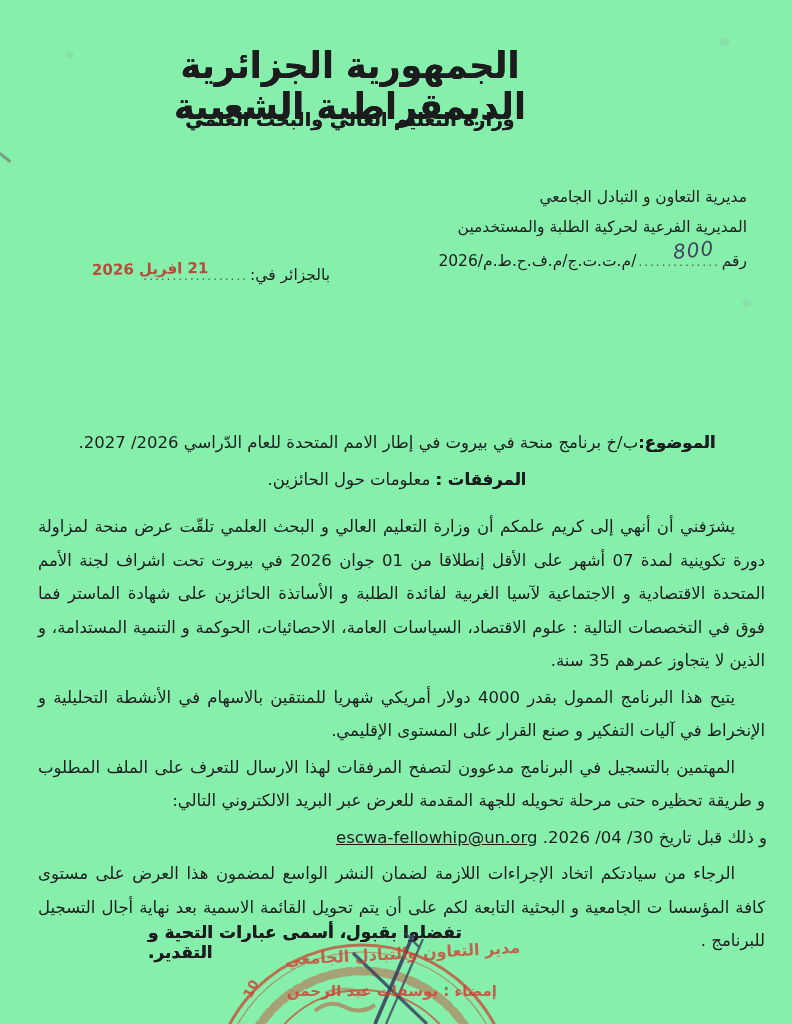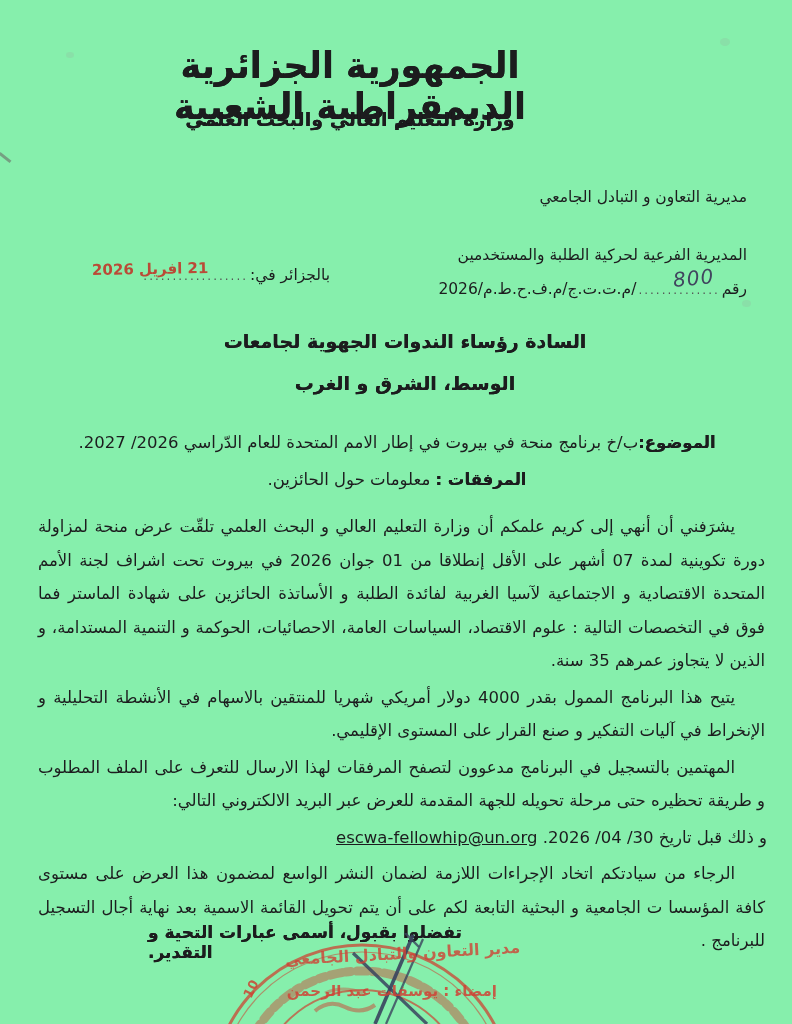--- a/index.html
+++ b/index.html
@@ -29,21 +29,21 @@
     font-size:19px;font-weight:bold;
     text-shadow:0 0 .4px #111;
   }
 
   .meta{
     position:absolute;top:188px;right:45px;
     direction:rtl;text-align:right;
     font-size:15.5px;
   }
   .meta-line{margin:0;}
-  .meta-line+.meta-line{margin-top:40px;}
+  .meta-line+.meta-line{margin-top:12px;}
   .ref-line{margin-top:16px;display:flex;direction:rtl;align-items:flex-end;}
   .leader{position:relative;display:inline-block;padding:0 2px;}
   .dots{color:#555;letter-spacing:2px;font-size:12px;}
   .hw{
     position:absolute;right:8px;top:-14px;
     font-style:italic;font-size:20px;color:#41465f;
     transform:rotate(-6deg);letter-spacing:1px;
   }
 
   .dateline{
@@ -132,24 +132,20 @@
   </div>
 
   <div class="dateline">
     <span>بالجزائر في:</span>
     <span class="leader date-leader">
       <span class="dots">..................</span>
       <span class="date-red">21 افريل 2026</span>
     </span>
   </div>
 
-  <div class="addressee">
-    <div>السادة رؤساء الندوات الجهوية لجامعات</div>
-    <div>الوسط، الشرق و الغرب</div>
-  </div>
 
   <div class="subject">
     <div><span class="lbl">الموضوع:</span><span>ب/خ برنامج منحة في بيروت في إطار الامم المتحدة للعام الدّراسي 2026/ 2027.</span></div>
     <div><span class="lbl">المرفقات :</span> <span>معلومات حول الحائزين.</span></div>
   </div>
 
   <div class="body-text">
     <p class="para">يشرَفني أن أنهي إلى كريم علمكم أن وزارة التعليم العالي و البحث العلمي تلقّت عرض منحة لمزاولة دورة تكوينية لمدة 07 أشهر على الأقل إنطلاقا من 01 جوان 2026 في بيروت تحت اشراف لجنة الأمم المتحدة الاقتصادية و الاجتماعية لآسيا الغربية لفائدة الطلبة و الأساتذة الحائزين على شهادة الماستر فما فوق في التخصصات التالية : علوم الاقتصاد، السياسات العامة، الاحصائيات، الحوكمة و التنمية المستدامة، و الذين لا يتجاوز عمرهم 35 سنة.</p>
     <p class="para">يتيح هذا البرنامج الممول بقدر 4000 دولار أمريكي شهريا للمنتقين بالاسهام في الأنشطة التحليلية و الإنخراط في آليات التفكير و صنع القرار على المستوى الإقليمي.</p>
     <p class="para">المهتمين بالتسجيل في البرنامج مدعوون لتصفح المرفقات لهذا الارسال للتعرف على الملف المطلوب و طريقة تحظيره حتى مرحلة تحويله للجهة المقدمة للعرض عبر البريد الالكتروني التالي:</p>

